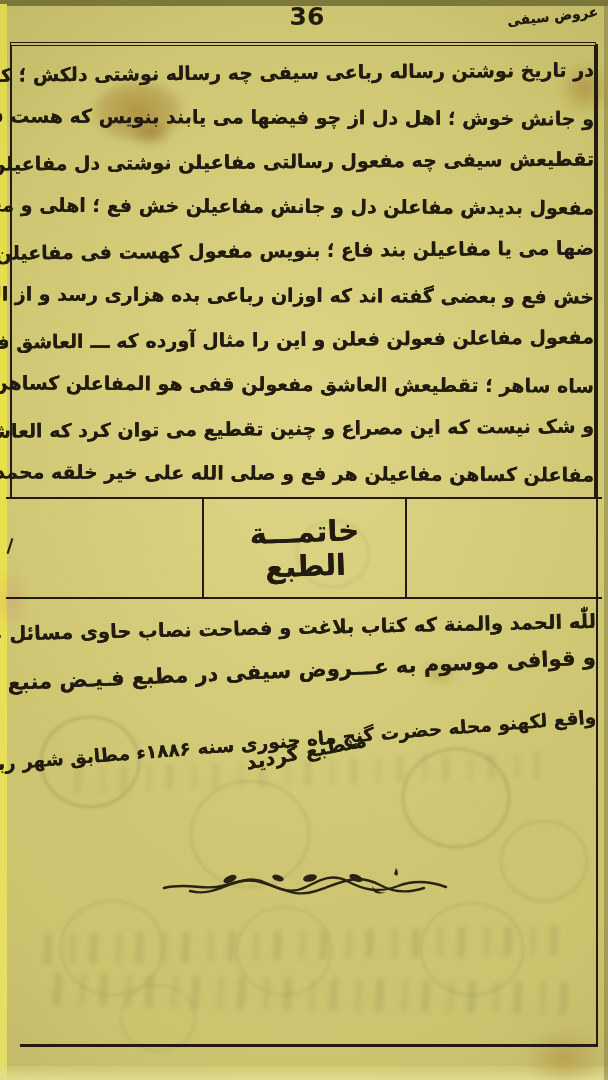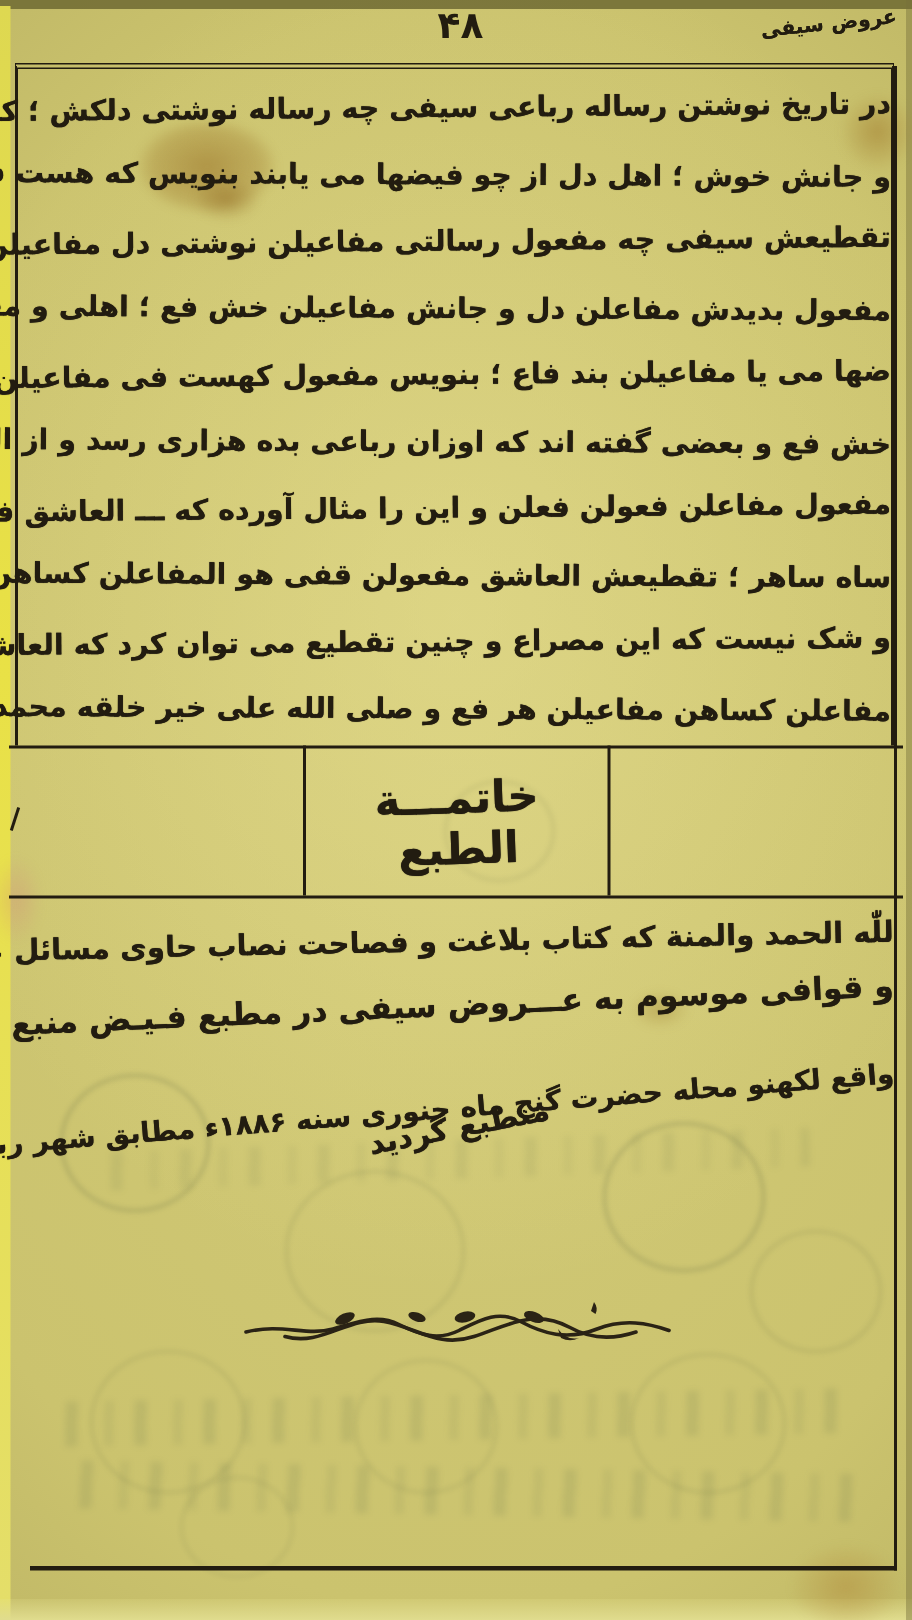--- a/index.html
+++ b/index.html
@@ -103,21 +103,21 @@
 <body>
 
 <div id="page">
 
   <div class="edge edge-top"></div>
   <div class="edge edge-left"></div>
   <div class="edge edge-bottom"></div>
   <div class="edge edge-right"></div>
 
   <div class="hdr-label">عروض سیفی</div>
-  <div class="hdr-num">۴۸</div>
+  <div class="hdr-num">36</div>
 
   <div class="ghost" style="left:296px;top:520px;width:70px;height:64px;opacity:.5"></div>
   <div class="ghost" style="left:40px;top:716px;width:96px;height:88px"></div>
   <div class="ghost" style="left:190px;top:780px;width:116px;height:104px;opacity:.6"></div>
   <div class="ghost" style="left:402px;top:748px;width:104px;height:96px"></div>
   <div class="ghost" style="left:500px;top:820px;width:84px;height:78px;opacity:.6"></div>
   <div class="ghost" style="left:60px;top:900px;width:100px;height:92px;opacity:.55"></div>
   <div class="ghost" style="left:236px;top:906px;width:92px;height:86px;opacity:.5"></div>
   <div class="ghost" style="left:420px;top:902px;width:100px;height:90px;opacity:.55"></div>
   <div class="ghost" style="left:120px;top:984px;width:72px;height:64px;opacity:.45"></div>

